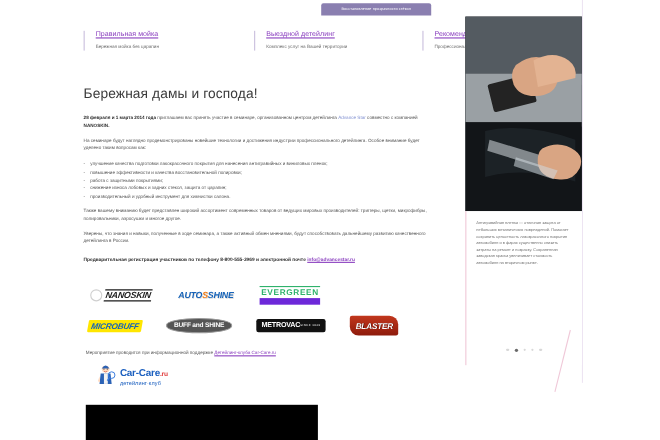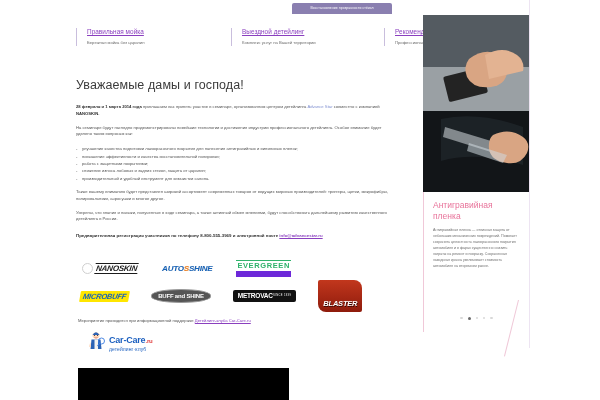--- a/index.html
+++ b/index.html
@@ -207,21 +207,21 @@
   .lg-metrovac small {
     display: block;
     font-size: 2.6px;
     font-weight: normal;
     letter-spacing: .4px;
   }
   .lg-blaster {
     font-size: 7.5px;
     color: #ffffff;
     background: linear-gradient(180deg,#c2371d 0%,#8e1b0c 100%);
-    padding: 19px 5px 4px 5px;
+    padding: 5px 5px 4px 5px;
     border-radius: 2px 8px 2px 8px;
     text-shadow: .5px .5px 0 #3a0a04;
   }
 
   
   .support {
     position: absolute;
     left: 78px;
     top: 318px;
     font-size: 4.2px;
@@ -353,21 +353,21 @@
       <a class="teaser-title">Выездной детейлинг</a>
       <p class="teaser-sub">Комплекс услуг на Вашей территории</p>
     </div>
     <div class="teaser c3">
       <a class="teaser-title">Рекомендуемые товары</a>
       <p class="teaser-sub">Профессиональные средства по уходу за автомобилем</p>
     </div>
   </div>
 
   <div class="content">
-    <h1 class="headline">Уважаемые дамы и господа!</h1>
+    <h1 class="headline">Бережная дамы и господа!</h1>
 
     <p class="para"><b>28 февраля и 1 марта 2014 года</b><span> приглашаем вас принять участие в семинаре, организованном центром детейлинга </span><a class="lnk">Advance Star</a><span> совместно с компанией </span><b>NANOSKIN.</b></p>
 
     <p class="para">На семинаре будут наглядно продемонстрированы новейшие технологии и достижения индустрии профессионального детейлинга. Особое внимание будет уделено таким вопросам как:</p>
 
     <ul class="bullets">
       <li>улучшение качества подготовки лакокрасочного покрытия для нанесения антигравийных и виниловых пленок;</li>
       <li>повышение эффективности и качества восстановительной полировки;</li>
       <li>работа с защитными покрытиями;</li>
       <li>снижение износа лобовых и задних стекол, защита от царапин;</li>
@@ -443,21 +443,20 @@
         <path d="M22 112 L88 132 L84 142 L20 122 Z" fill="#e8eef2" opacity=".5"></path>
         <rect x="20" y="62" width="40" height="26" rx="2" fill="#232323" transform="rotate(-14 20 62)"></rect>
         <path d="M46 44 q16 -12 30 -4 q10 6 8 18 q-2 12 -16 14 q-18 2 -24 -10 q-4 -10 2 -18 Z" fill="#d9a583"></path>
         <path d="M62 40 q18 -10 32 0 q8 6 6 16 l-34 8 Z" fill="#e3b392"></path>
         <path d="M70 120 q16 -8 30 2 q8 6 4 16 q-6 12 -20 10 q-16 -2 -18 -14 q-1 -10 4 -14 Z" fill="#d9a583"></path>
         <path d="M46 128 L84 140 L80 148 L44 136 Z" fill="#cfd9de" opacity=".55"></path>
       </svg>
     </div>
 
     <div class="sb-panel">
-      <h2 class="sb-title">Антигравийная пленка</h2>
       <p class="sb-body">Антигравийная пленка — отличная защита от небольших механических повреждений. Помогает сохранить целостность лакокрасочного покрытия автомобиля и в фарах существенно снизить затраты на ремонт и покраску. Сохраненная заводская краска увеличивает стоимость автомобиля на вторичном рынке.</p>
       <div class="sb-dots">
         <span class="dot"></span>
         <span class="dot active"></span>
         <span class="dot"></span>
         <span class="dot"></span>
         <span class="dot"></span>
       </div>
     </div>
 

